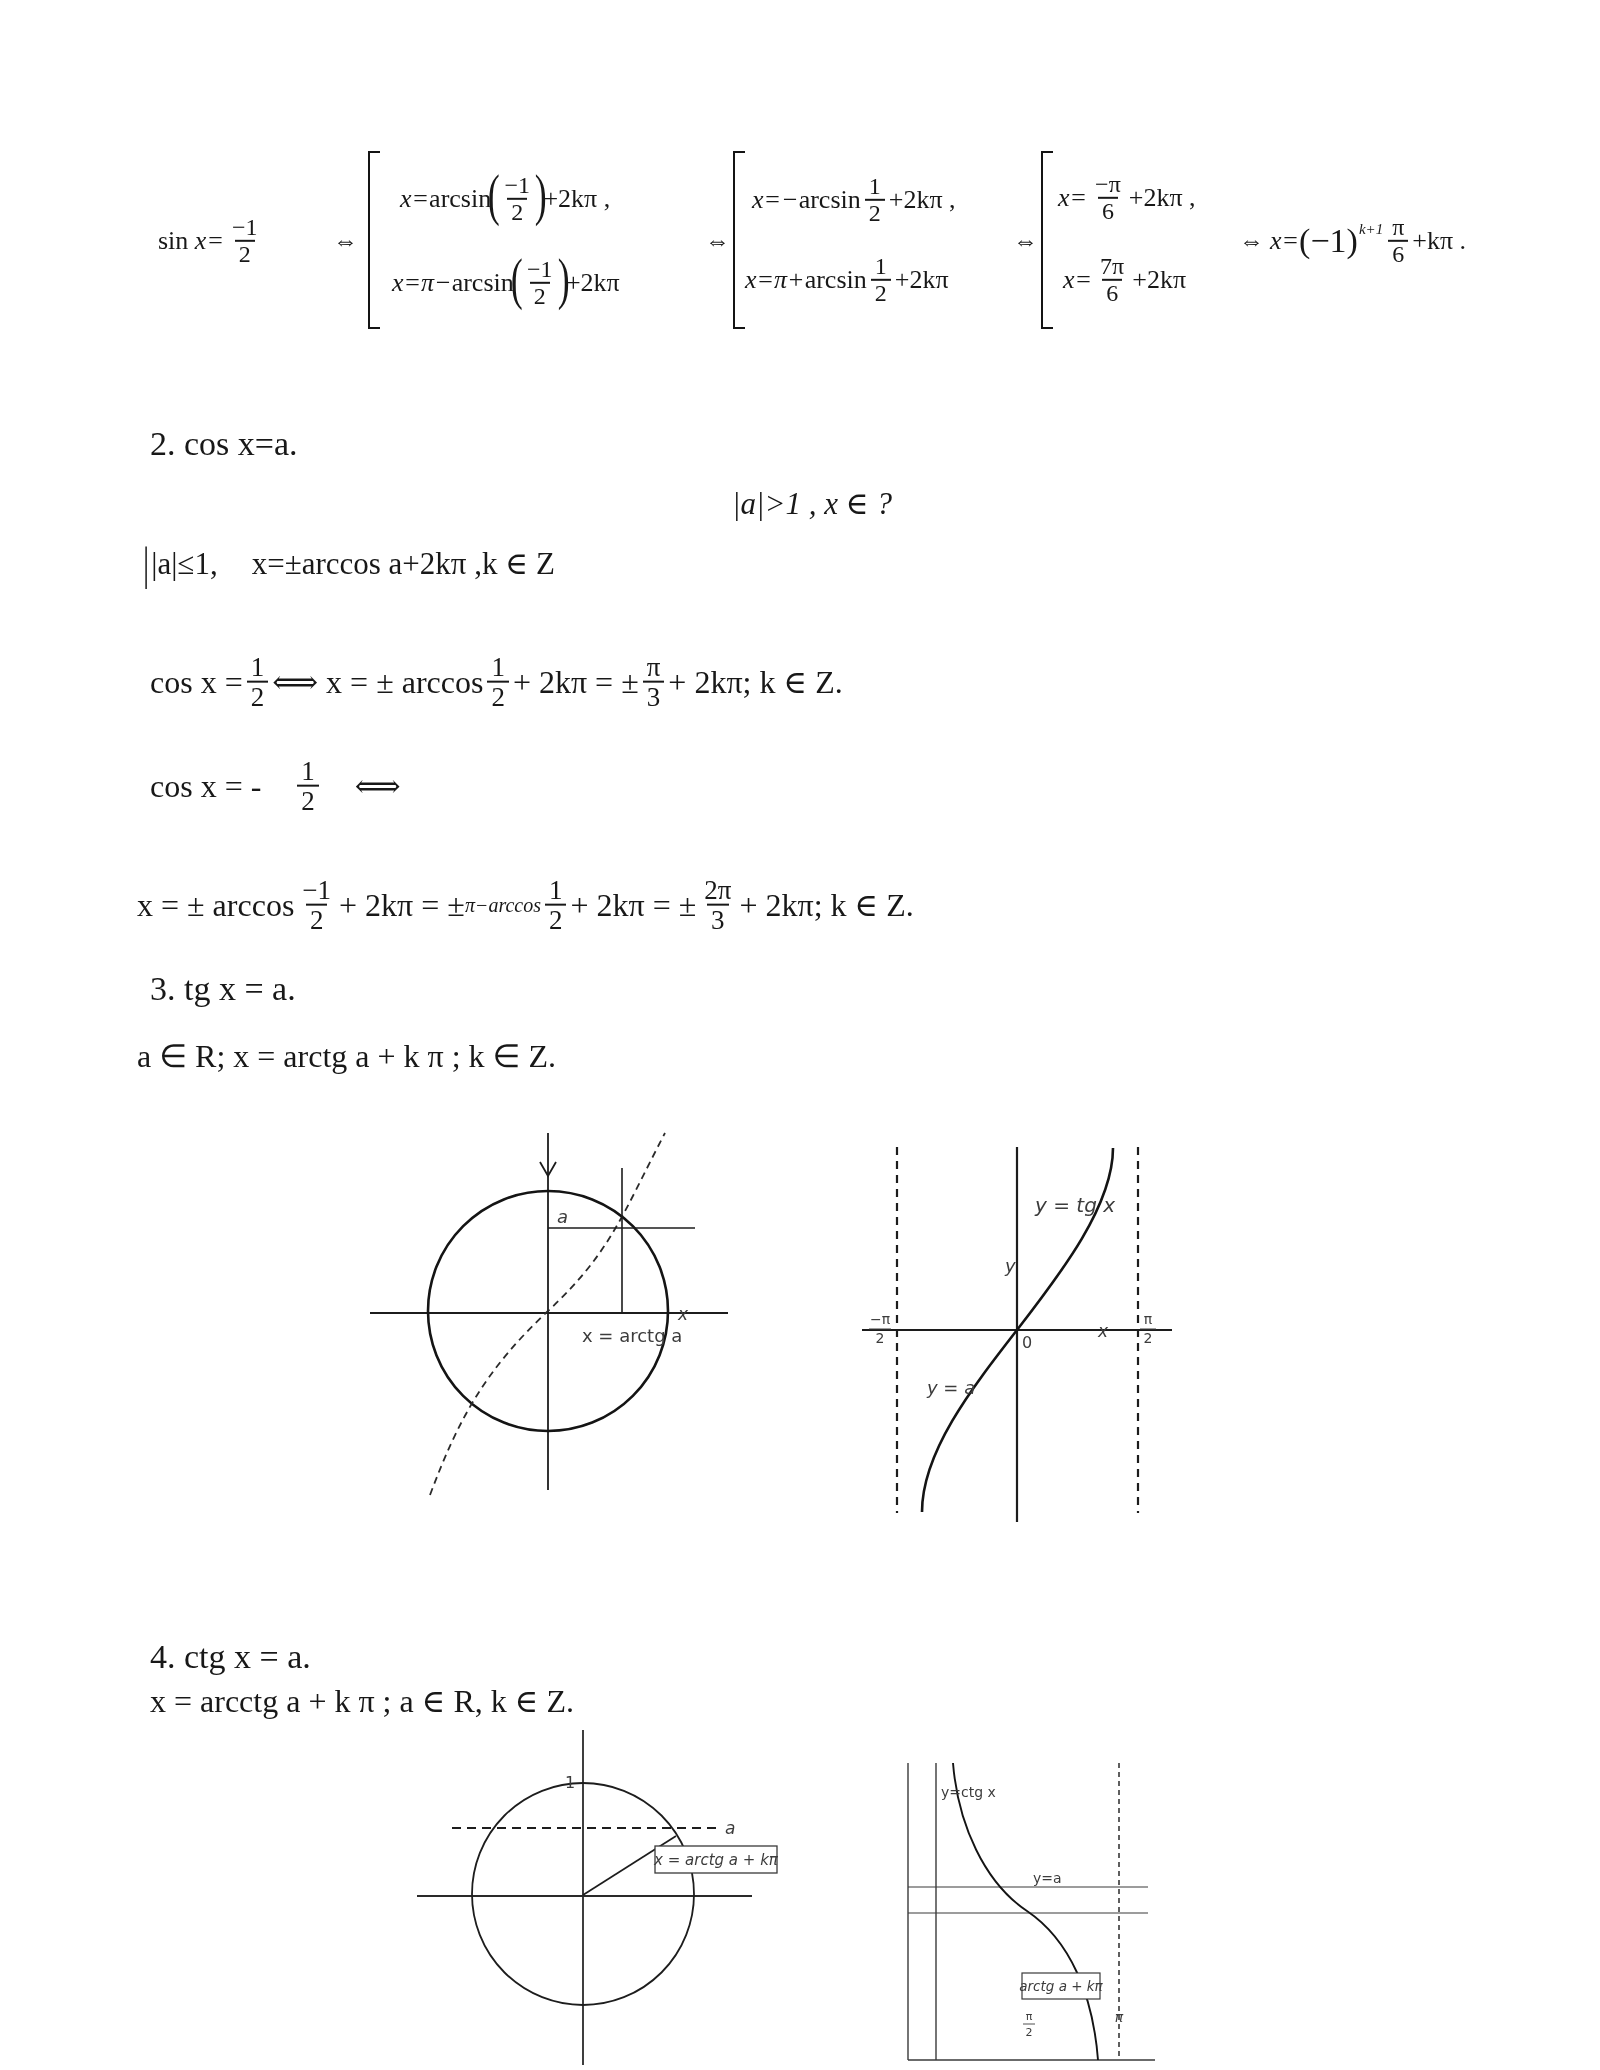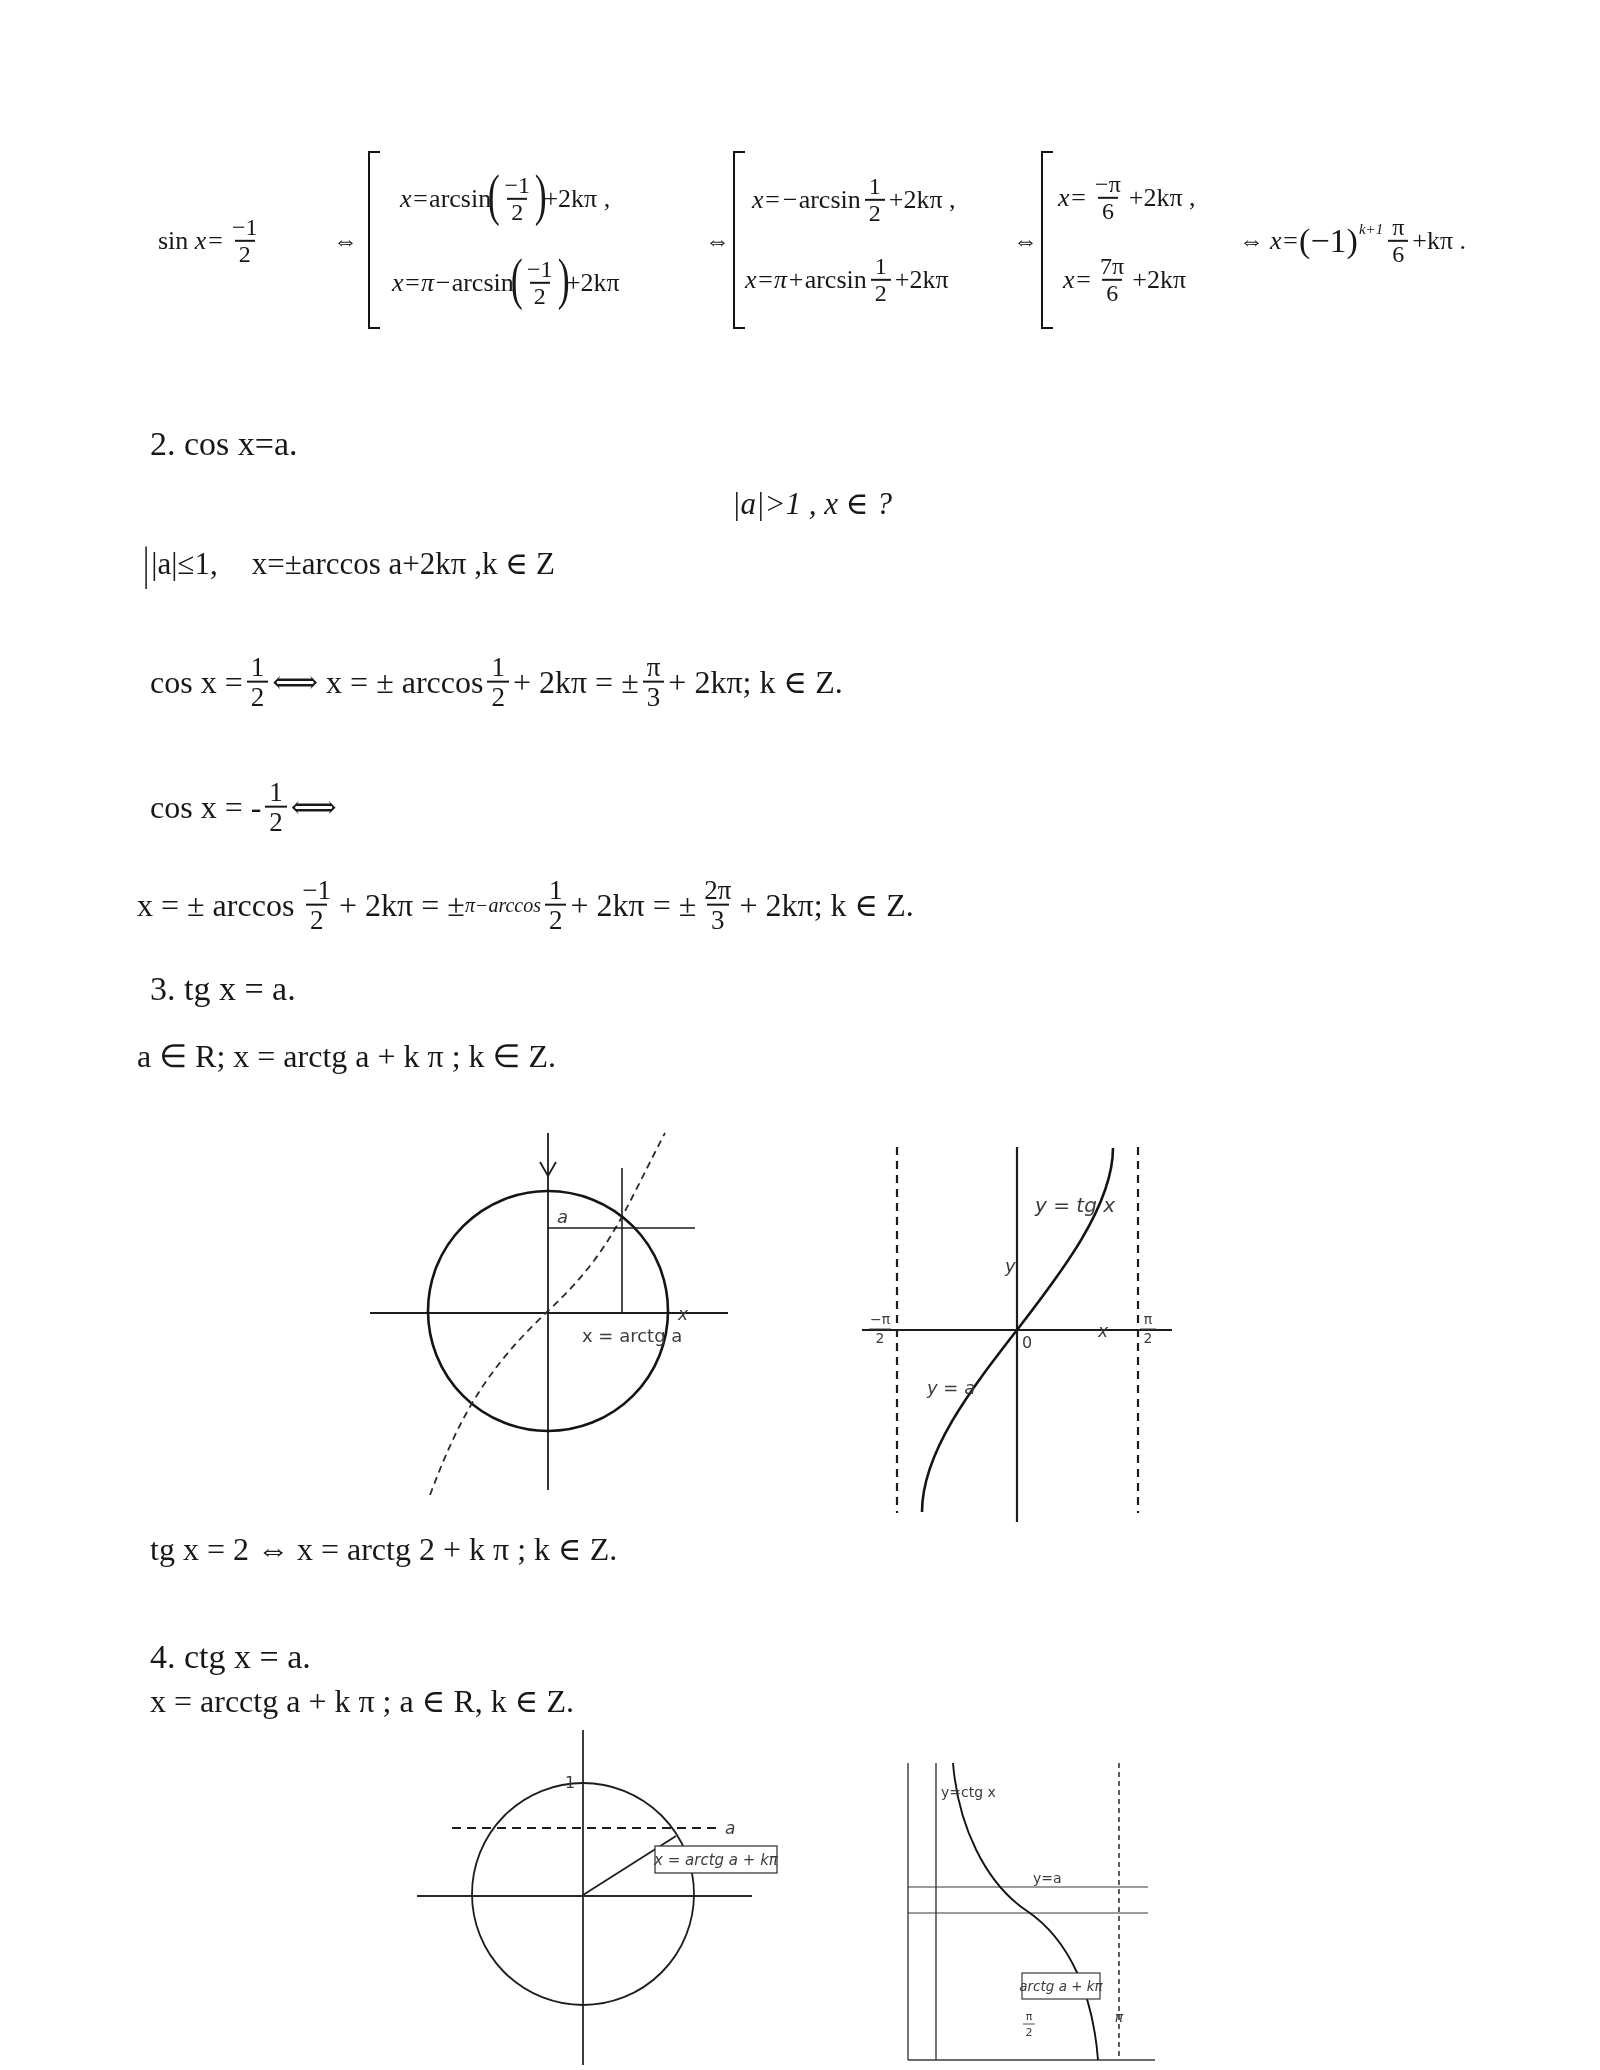--- a/index.html
+++ b/index.html
@@ -151,21 +151,21 @@
         <span class="d">2</span>
       </span>
     <span>+ 2kπ = ± </span>
     <span class="fr">
         <span class="n">π</span>
         <span class="d">3</span>
       </span>
     <span>+ 2kπ; k ∈ Z.</span>
   </div>
 
-  <div class="tflex" style="left:150px;top:807px;">
+  <div class="tflex" style="left:150px;top:786px;gap:32px;">
     <span>cos x = - </span>
     <span class="fr">
         <span class="n">1</span>
         <span class="d">2</span>
       </span>
     <span>⟺</span>
   </div>
 
   <div class="tflex" style="left:137px;top:905px;">
     <span>x = ± arccos </span>
@@ -215,21 +215,20 @@
     <text x="248" y="207" font-size="17" class="lbl-it">x</text>
     <text x="298" y="194" font-size="14" text-anchor="middle">π</text>
     <line x1="290" y1="199" x2="306" y2="199" stroke="#3c3c3c" stroke-width="1"></line>
     <text x="298" y="213" font-size="14" text-anchor="middle">2</text>
     <text x="30" y="194" font-size="14" text-anchor="middle">−π</text>
     <line x1="19" y1="199" x2="41" y2="199" stroke="#3c3c3c" stroke-width="1"></line>
     <text x="30" y="213" font-size="14" text-anchor="middle">2</text>
     <text x="77" y="264" font-size="18" class="lbl-it">y = a</text>
   </svg>
 
-  <div class="tline" style="left:150px;top:1530px;">tg x = 2 ⇔ x = arctg 2 + k π ; k ∈ Z.</div>
   <div class="tline" style="left:150px;top:1638px;font-size:34px;">4. ctg x = a.</div>
   <div class="tline" style="left:150px;top:1682px;">x = arcctg a + k π ; a ∈ R, k ∈ Z.</div>
 
   <svg class="abs" style="left:400px;top:1720px;" width="380" height="350" viewBox="0 0 380 350">
     <line x1="183" y1="10" x2="183" y2="345" stroke="#2a2a2a" stroke-width="1.8"></line>
     <line x1="17" y1="176" x2="352" y2="176" stroke="#2a2a2a" stroke-width="1.8"></line>
     <circle cx="183" cy="174" r="111" fill="none" stroke="#1d1d1d" stroke-width="1.8"></circle>
     <line x1="52" y1="108" x2="317" y2="108" stroke="#1d1d1d" stroke-width="1.8" stroke-dasharray="9 6"></line>
     <line x1="183" y1="175" x2="276" y2="116" stroke="#1d1d1d" stroke-width="1.7"></line>
     <text x="165" y="68" font-size="16">1</text>

